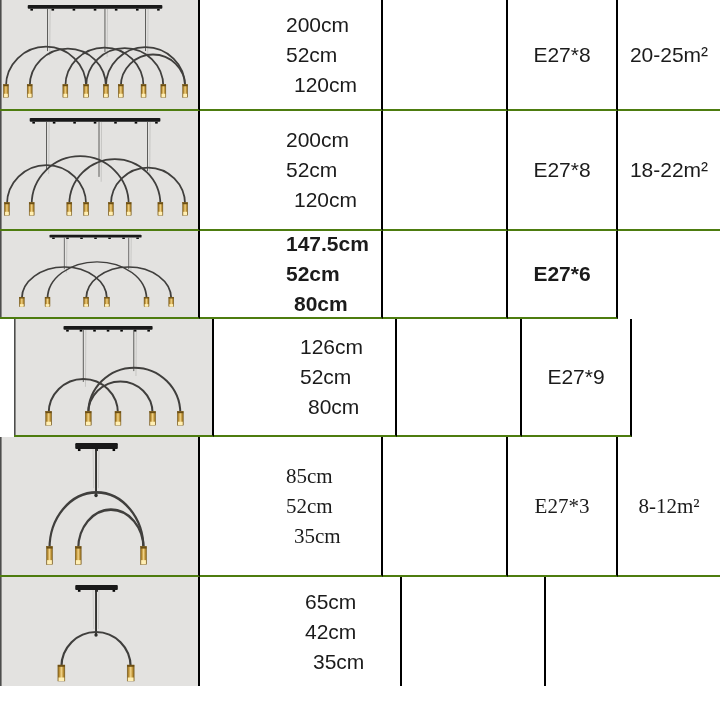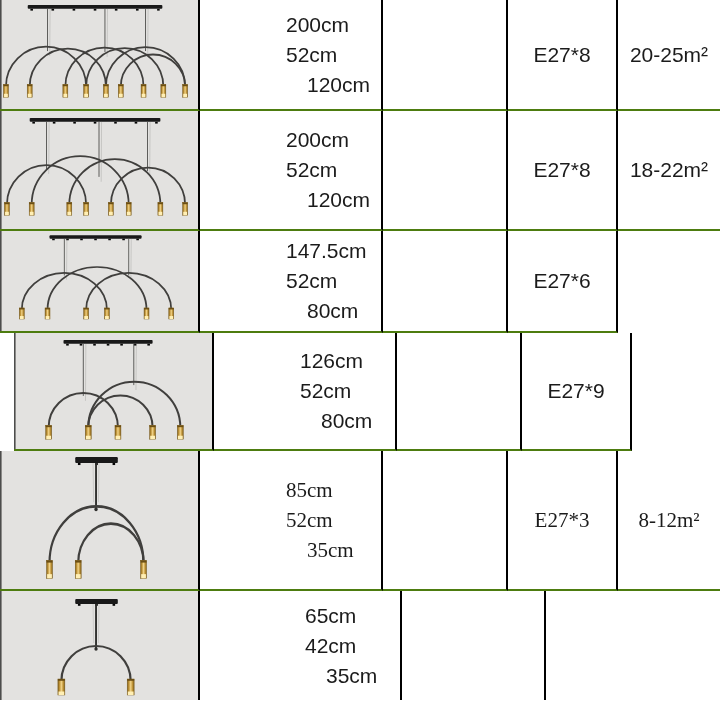--- a/index.html
+++ b/index.html
@@ -9,21 +9,21 @@
   .row{display:grid;grid-template-columns:200px 183px 125px 110px 102px;}
   .cell{box-sizing:border-box;border-right:2px solid #000;border-bottom:2px solid #4d7c0f;
         background:#fff;display:flex;align-items:center;justify-content:center;overflow:hidden;}
   .row:last-child .cell{border-bottom:none;}
   .c-area{border-right:none;}
   .c-img{padding:0;background:#e3e2e0;}
   .c-img svg{display:block;width:100%;height:100%;}
   .c-dims{flex-direction:column;align-items:flex-start;justify-content:center;
           padding-left:86px;font-size:21px;line-height:30px;}
   .dline{white-space:nowrap;}
-  .d3{margin-left:21px;}
+  .d3{margin-left:8px;}
   .c-socket,.c-area{font-size:21px;}
   .defs-hidden{position:absolute;width:0;height:0;overflow:hidden;}
 </style>
 </head>
 <body>
 
 <svg class="defs-hidden" aria-hidden="true">
   <defs>
     <linearGradient id="goldg" x1="0" y1="0" x2="1" y2="0">
       <stop offset="0" stop-color="#7c5c1e"></stop>
@@ -175,21 +175,21 @@
       <div class="dline d3">120cm</div>
     </div>
     <div class="cell c-empty"></div>
     <div class="cell c-socket">
       <span>E27*8</span>
     </div>
     <div class="cell c-area">
       <span>18-22m²</span>
     </div>
   </div>
-      <div class="row" style="height: 102px;">
+      <div class="row" style="height: 88px; font-weight: bold;">
     <div class="cell c-img">
           <svg viewBox="0 0 200 117" preserveAspectRatio="none">
             <rect x="0" y="0" width="200" height="117" fill="#e3e2e0"></rect>
             <rect x="0" y="0" width="1.6" height="117" fill="#333331" opacity="0.85"></rect>
             <g>
               <rect x="50" y="5" width="93" height="4" rx="1" fill="#191919"></rect>
               <rect x="52.7" y="9" width="2.6" height="1.8" fill="#050505"></rect>
               <rect x="66.86666666666667" y="9" width="2.6" height="1.8" fill="#050505"></rect>
               <rect x="81.03333333333333" y="9" width="2.6" height="1.8" fill="#050505"></rect>
               <rect x="95.2" y="9" width="2.6" height="1.8" fill="#050505"></rect>

